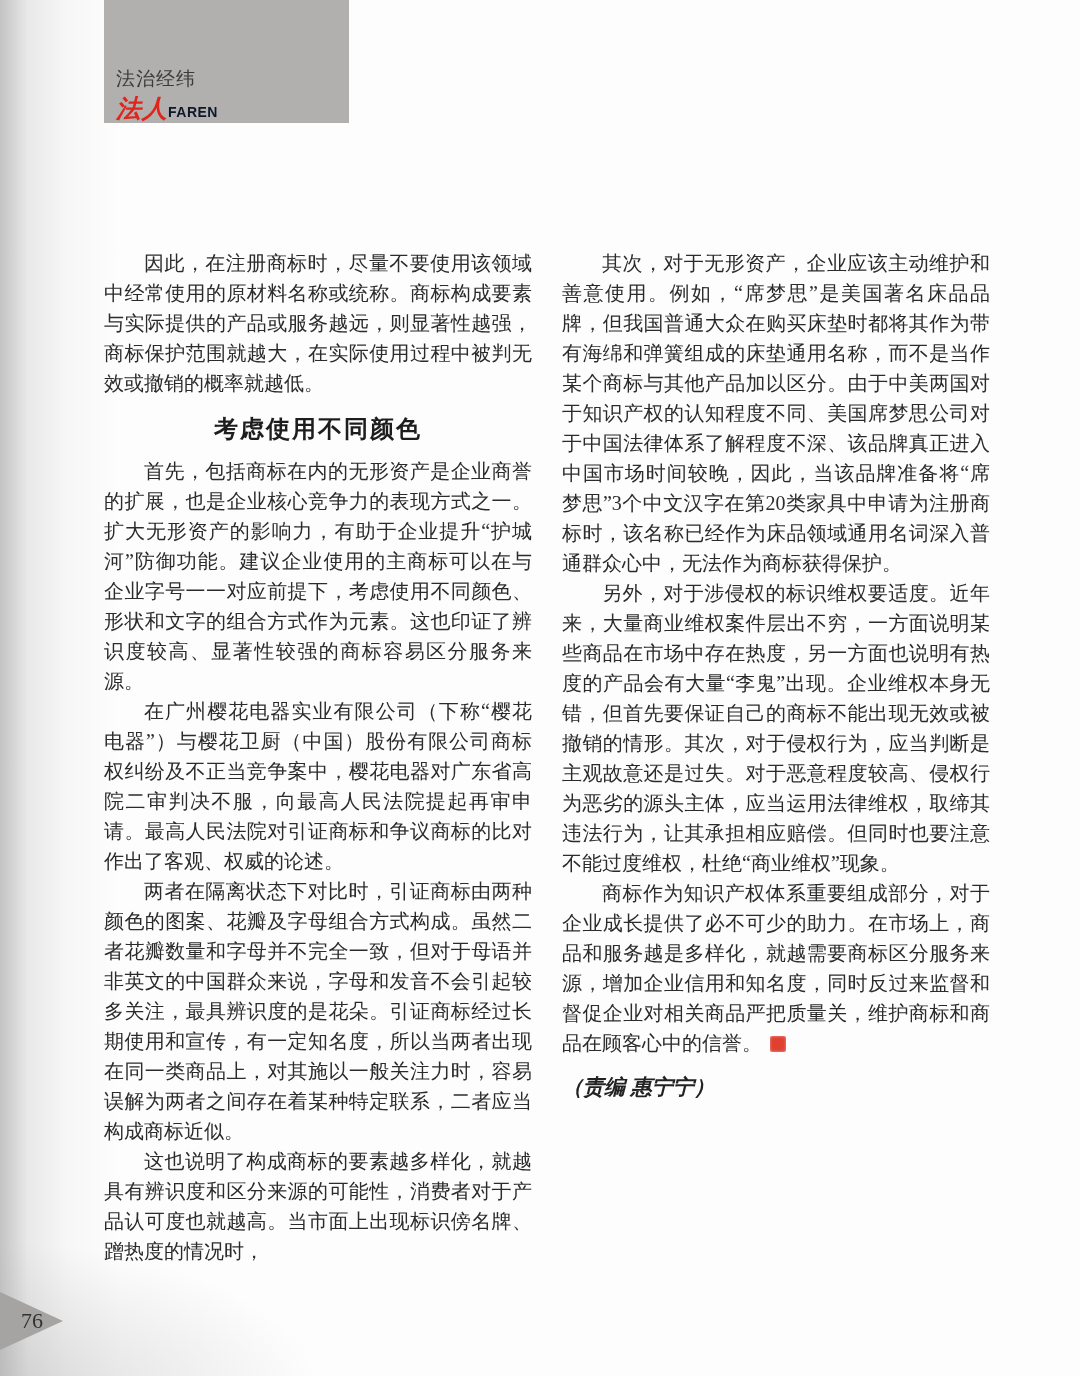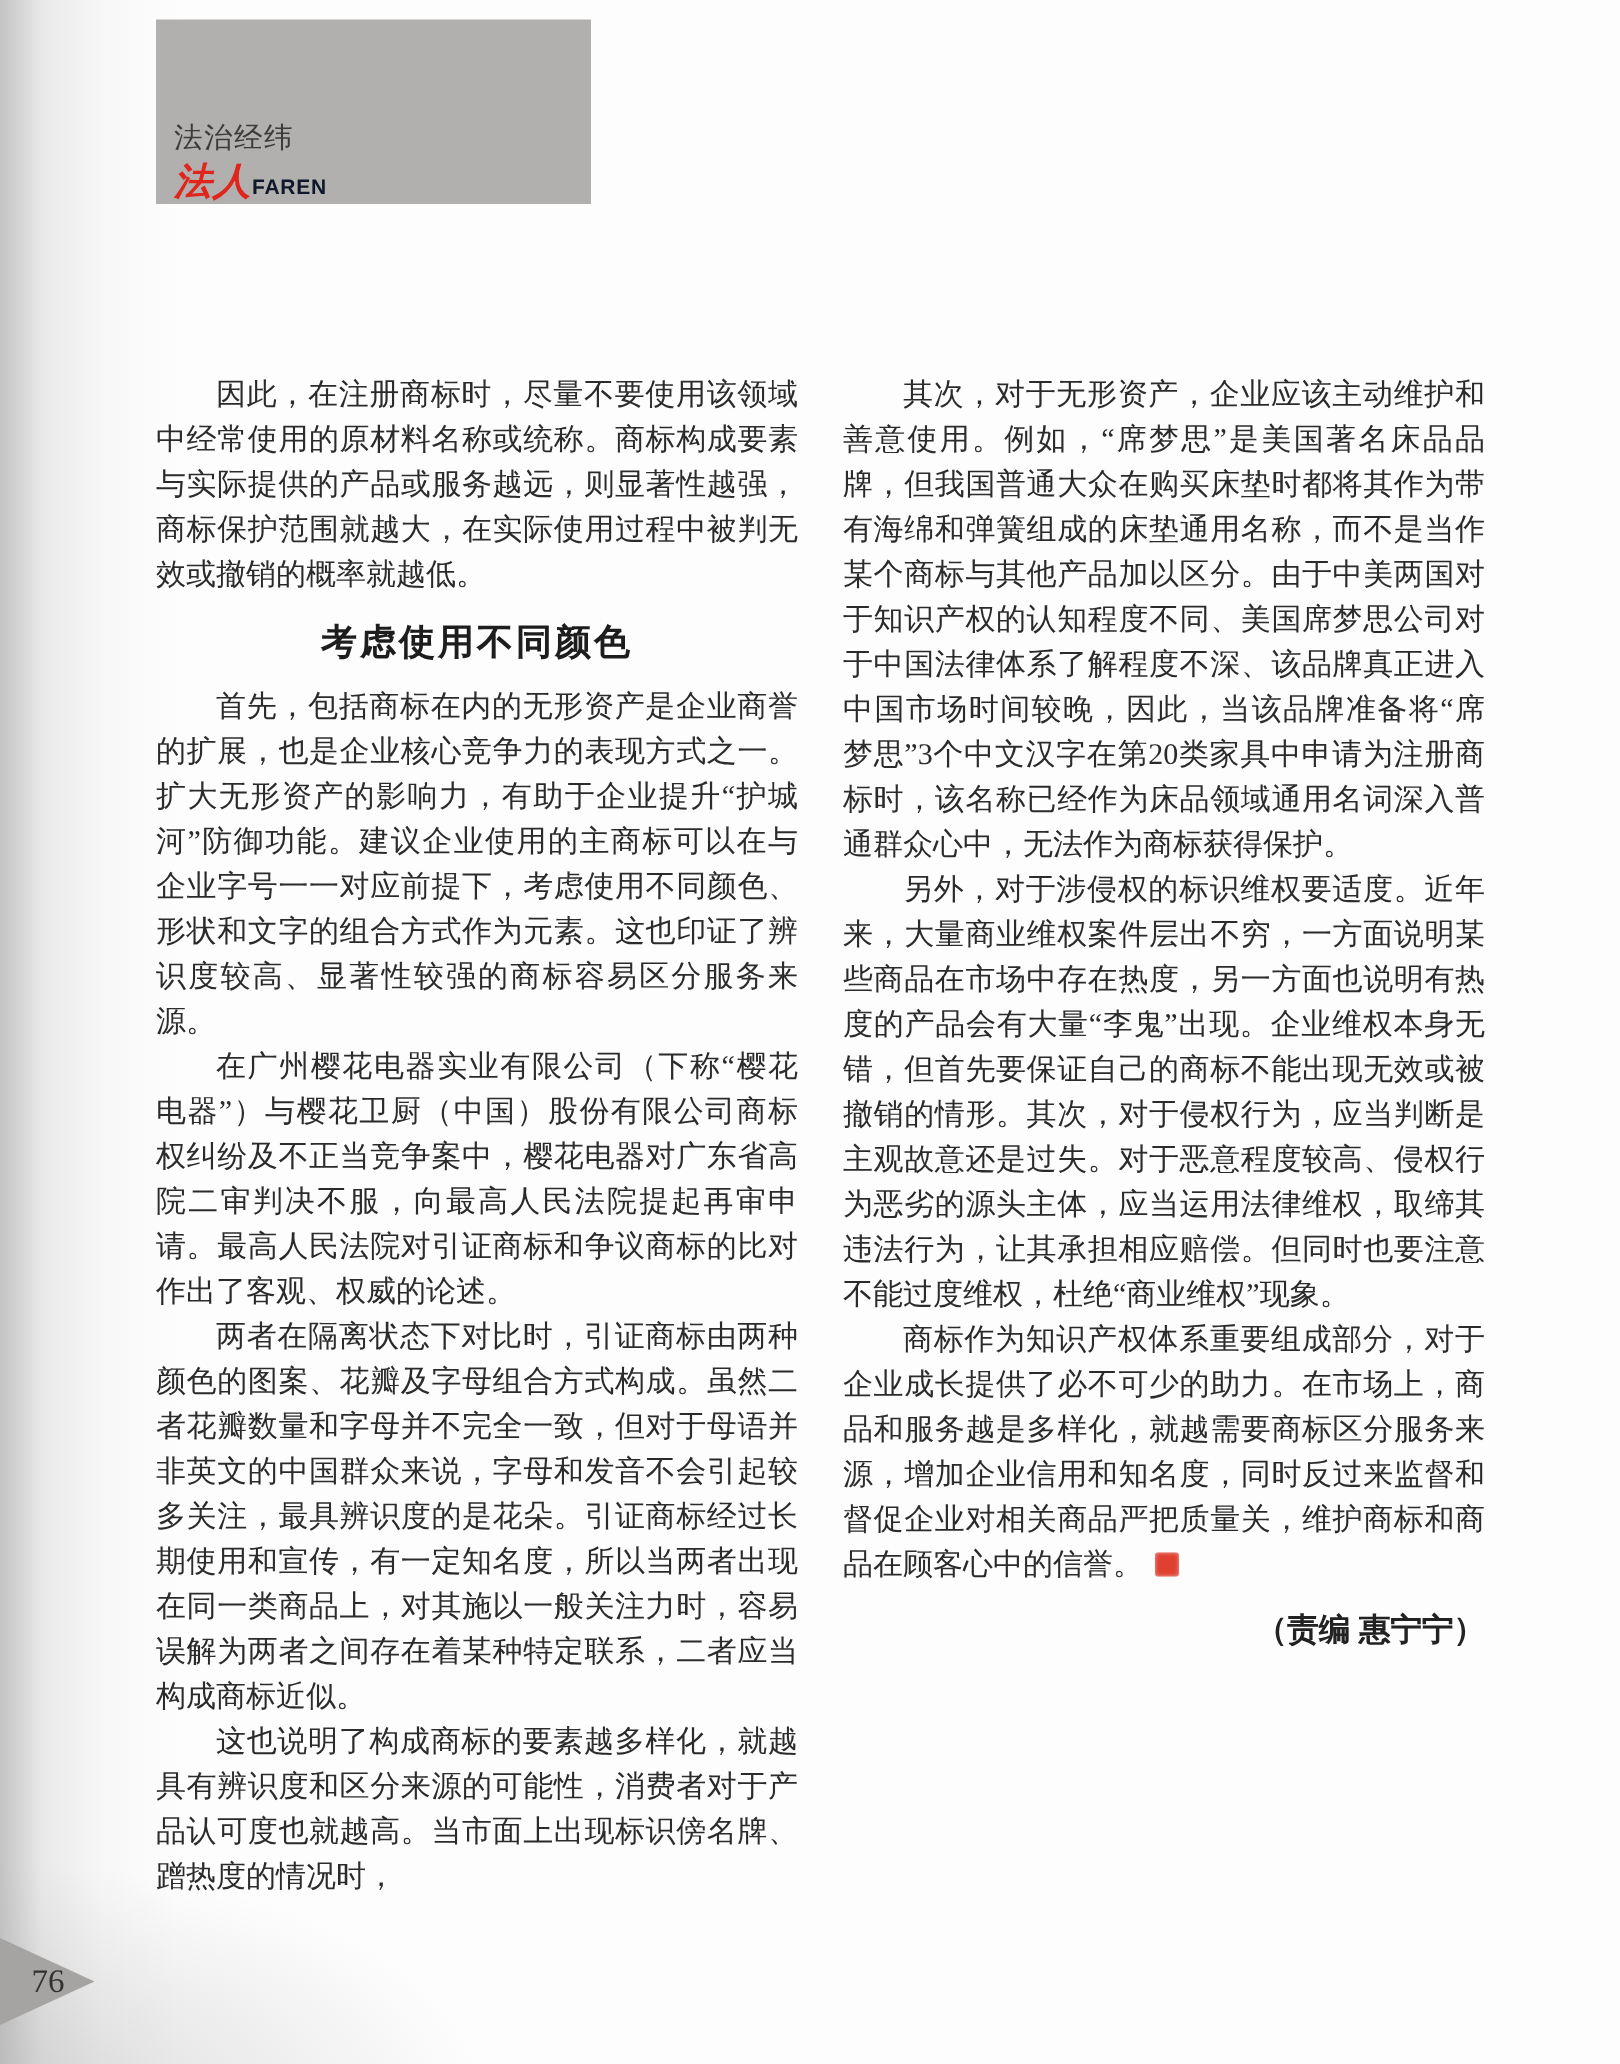--- a/index.html
+++ b/index.html
@@ -9,21 +9,21 @@
     overflow:hidden;
   }
   .page{
     position:relative;width:1080px;height:1376px;
     background:
       radial-gradient(ellipse 520px 260px at 0% 102%, rgba(175,175,175,.45), rgba(175,175,175,0) 62%),
       linear-gradient(90deg,#c3c3c3 0px,#e9e9e9 28px,#f7f7f7 68px,#fdfdfd 118px,#fdfdfd 100%);
   }
   
   .header-block{
-    position:absolute;left:104px;top:13px;width:290px;height:123px;
+    position:absolute;left:104px;top:0;width:245px;height:123px;
     background:#b1b0ae;
   }
   .section-label{
     position:absolute;left:12px;top:66px;
     font-family:"Liberation Sans","DejaVu Sans",sans-serif;
     font-size:19px;color:#3b3b3b;letter-spacing:1px;
   }
   .logo{position:absolute;left:12px;top:96px;white-space:nowrap;}
   .logo-cn{
     font-family:"Liberation Sans","DejaVu Sans",sans-serif;
@@ -51,23 +51,23 @@
     font-family:"Liberation Sans","DejaVu Sans",sans-serif;
     font-weight:bold;font-size:24px;line-height:32px;color:#1d1d1d;
     letter-spacing:2px;
   }
   .seal-icon{
     display:inline-block;width:16px;height:16px;margin-left:8px;
     background:#e04030;border-radius:2px;vertical-align:-2px;
     box-shadow:inset 0 0 3px rgba(255,255,255,.55);
   }
   .editor{
-    margin-top:14px !important;text-align:right;text-indent:0;
+    margin-top:14px !important;text-indent:0;
     font-family:"Liberation Sans","DejaVu Sans",sans-serif;
-    font-weight:bold;font-size:21px;color:#222;
+    font-weight:bold;font-size:21px;color:#222;font-style:italic;
   }
   
   .page-corner{position:absolute;left:0;top:1292px;width:190px;height:60px;}
   .triangle{
     position:absolute;left:0;top:0;width:63px;height:58px;
     background:#a5a4a3;
     clip-path:polygon(0 0,100% 50%,0 100%);
   }
   .page-num{
     position:absolute;left:21px;top:16px;

